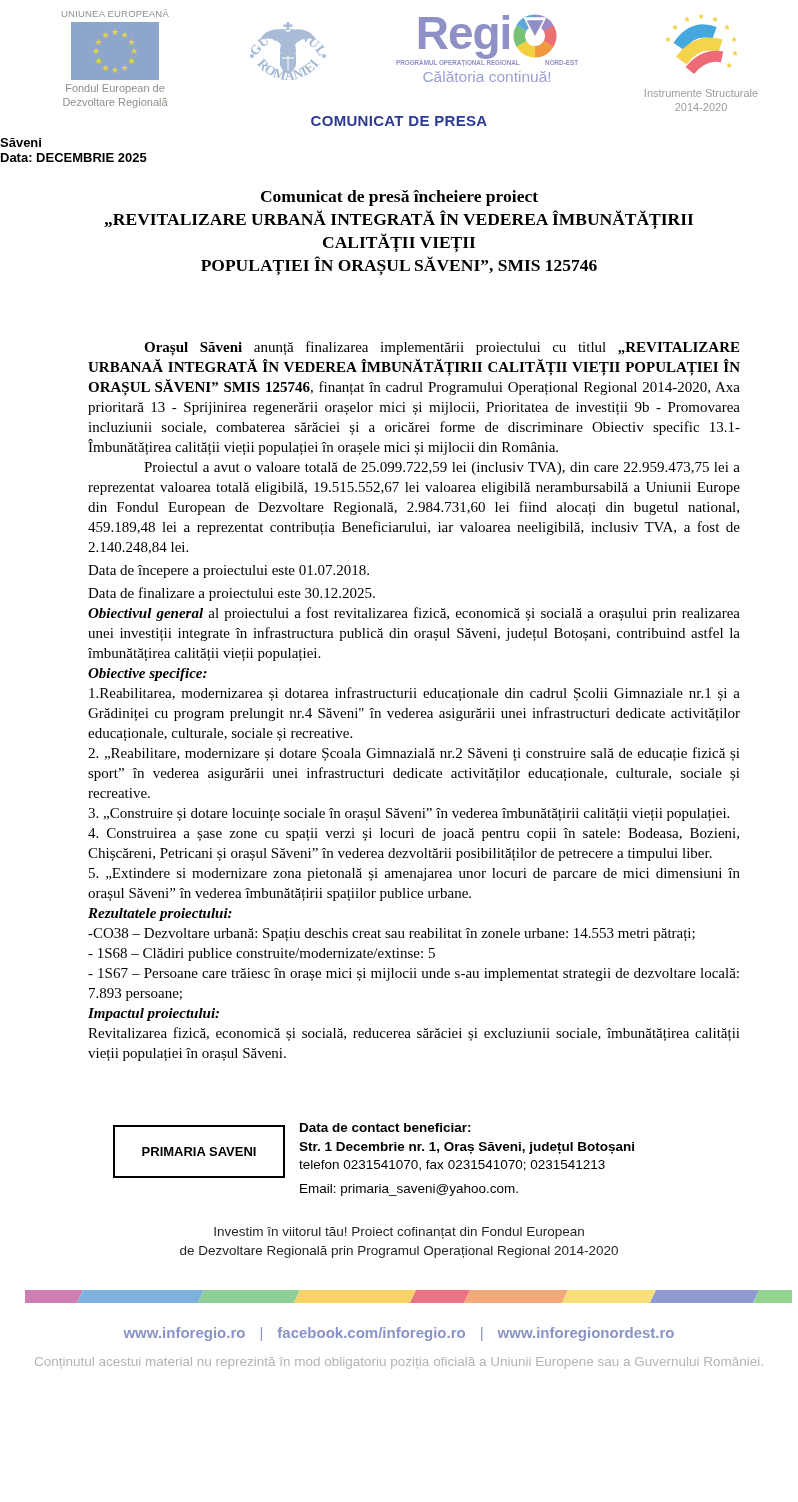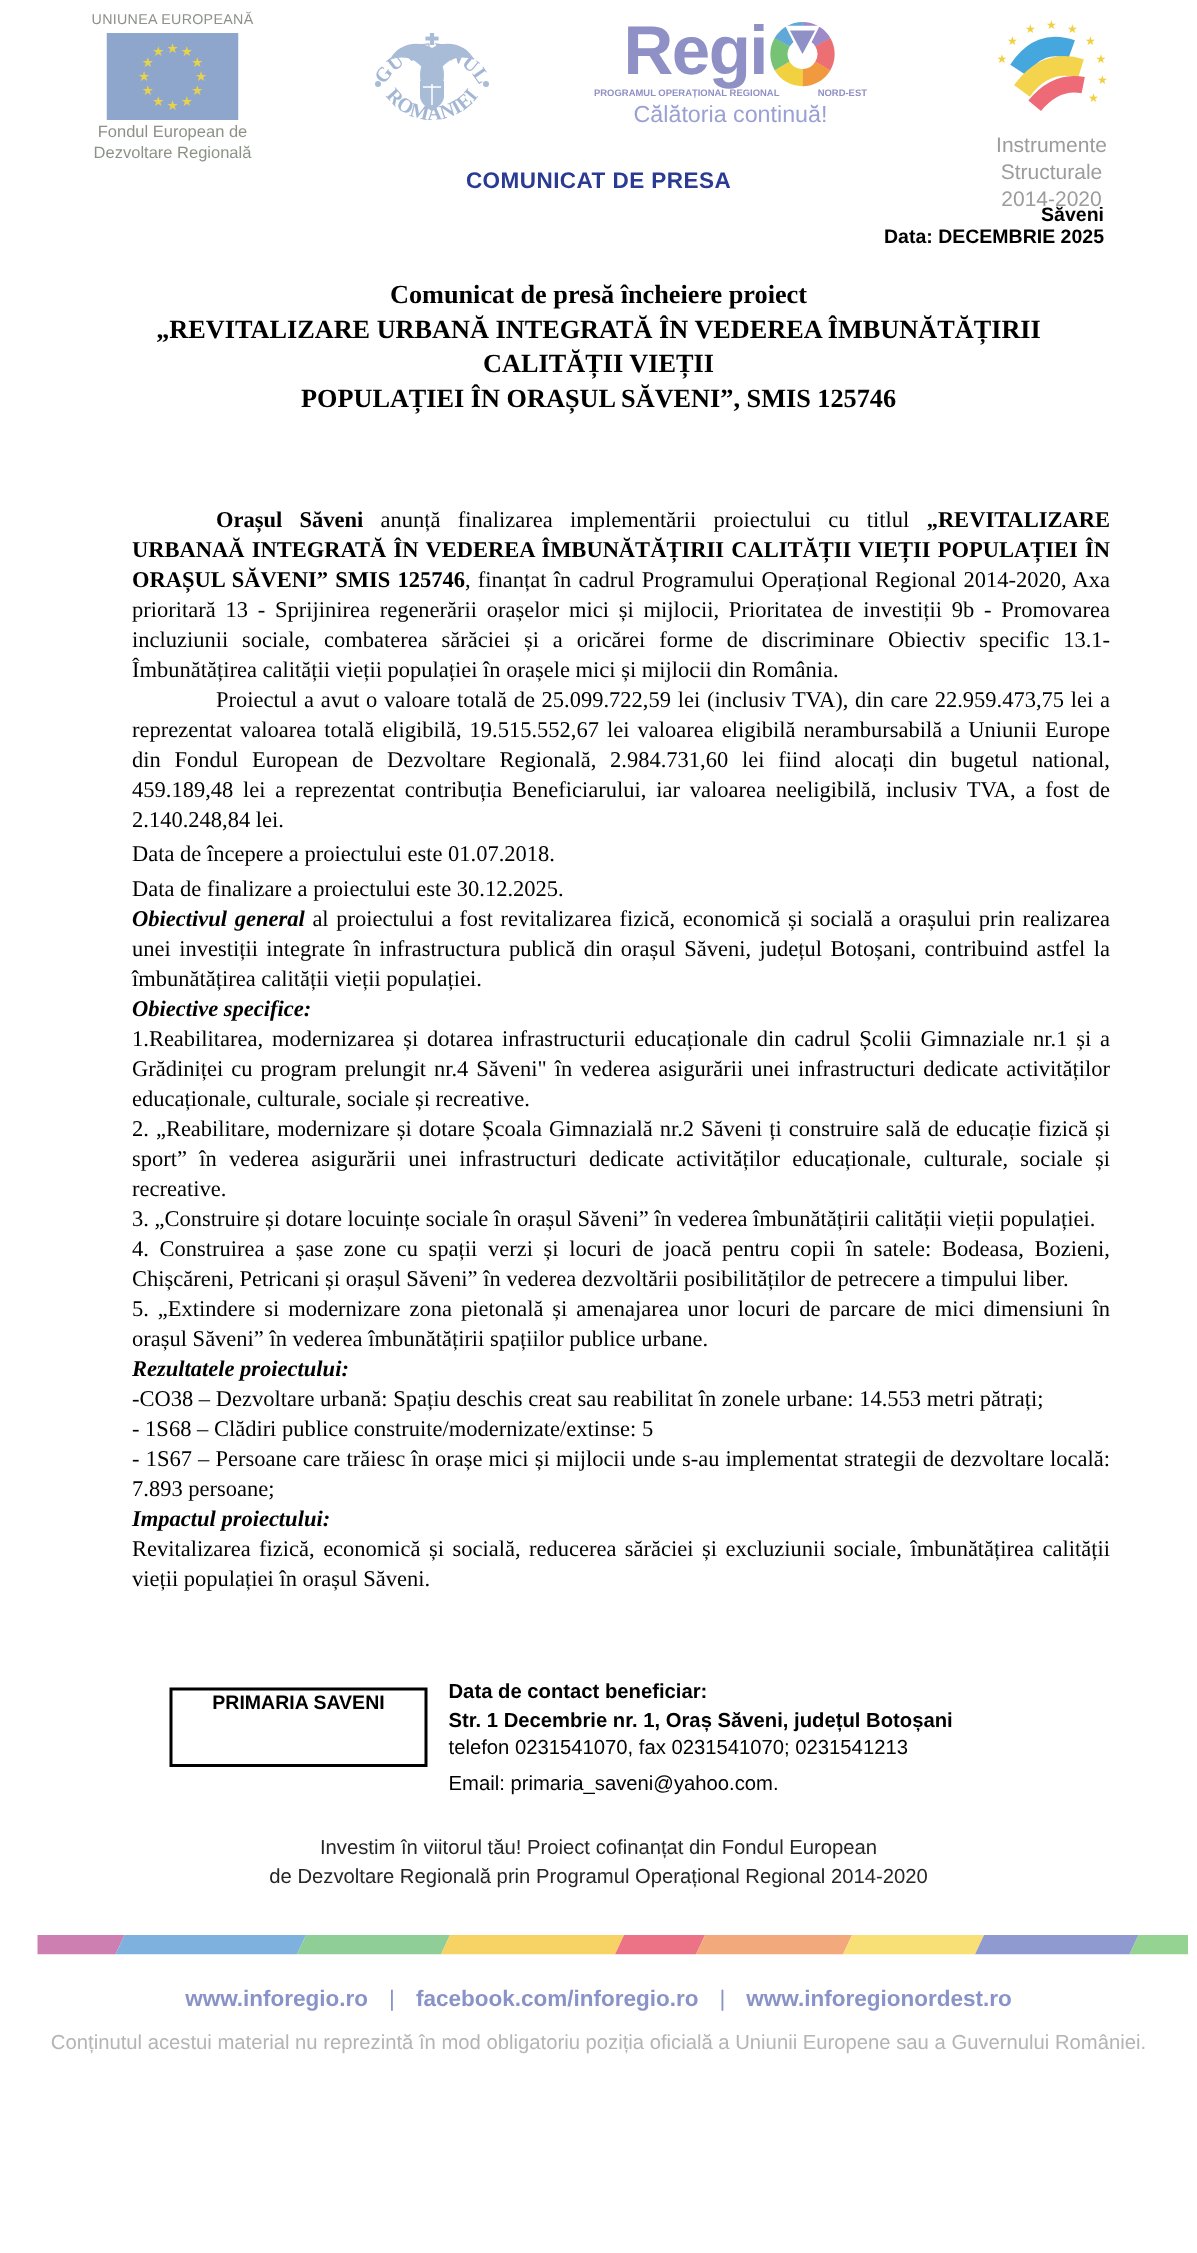--- a/index.html
+++ b/index.html
@@ -20,35 +20,35 @@
   .eu-top { font-size:9.5px; color:#8c9287; letter-spacing:.2px; }
   .eu-flag { margin:3px auto 2px auto; display:block; }
   .eu-bottom { font-size:11px; color:#8c9287; line-height:1.25; }
   .logo-gov { width:108px; text-align:center; margin-top:-2px; }
   .logo-regio { width:182px; text-align:center; margin-top:4px; }
   .regio-main { display:flex; align-items:flex-start; justify-content:center;text-align:center; }
   .regio-word { font-size:46px; font-weight:bold; color:#8f90c5; line-height:0.95; letter-spacing:-1px; }
   .regio-sub { display:flex; justify-content:space-between; font-size:6.3px; font-weight:bold; color:#8f90c5; margin-top:1px; }
   .regio-tagline { font-size:15.5px; color:#9aa0d3; margin-top:2px; }
   .logo-is { width:138px; text-align:center; margin-top:2px; }
-  .is-text { font-size:14px; color:#9c9c9c; line-height:1.3; }
+  .is-text { font-size:11px; color:#9c9c9c; line-height:1.3; }
   
   .press-label { text-align:center; margin-top:12px; font-family:"Liberation Sans", sans-serif; font-weight:bold; font-size:15px; color:#2b3a92; letter-spacing:.3px; }
-  .date-block { text-align:right; margin:6px 62px 0 0; font-family:"Liberation Sans", sans-serif; font-weight:bold; font-size:13px; line-height:15px; }
+  .date-block { text-align:left; margin:6px 62px 0 0; font-family:"Liberation Sans", sans-serif; font-weight:bold; font-size:13px; line-height:15px; }
   .doc-title { text-align:center; margin-top:20px; font-weight:bold; font-size:17.5px; line-height:23px; }
   
   .body-text { margin:60px 58px 0 88px; text-align:justify; font-size:15px; line-height:20px; }
   .body-text p { margin:0; }
   .body-text p.indent { text-indent:56px; }
   .body-text p.gap { margin-top:3px; }
   .seg-b { font-weight:bold; }
   .seg-i { font-style:italic; }
   
   .contact-row { display:flex; align-items:flex-start; margin:56px 0 0 113px; font-family:"Liberation Sans", sans-serif; }
-  .primaria-box { width:172px; height:53px; border:2px solid #000; display:flex; justify-content:center; font-weight:bold; font-size:13px; margin-top:6px; }
+  .primaria-box { width:172px; height:53px; border:2px solid #000; display:flex; align-items:center; justify-content:center; font-weight:bold; font-size:13px; margin-top:6px; }
   .contact-lines { margin-left:14px; font-size:13.5px; line-height:18.5px; }
   .contact-lines .cl-b { font-weight:bold; }
   .contact-lines p:last-child { margin-top:5px; }
   
   .investim { text-align:center; margin-top:24px; font-family:"Liberation Sans", sans-serif; font-size:13.5px; line-height:19px; color:#262626; }
   .stripe { margin:30px 0 0 25px; width:767px; height:13px; overflow:hidden; }
   .stripe-inner { display:flex; width:calc(100% + 24px); margin-left:-12px; height:100%; }
   .stripe-inner span { display:block; height:100%; transform:skewX(-25deg); }
   .links-line { text-align:center; margin-top:21px; font-family:"Liberation Sans", sans-serif; font-weight:bold; font-size:15px; color:#8a93c8; }
   .links-line .fsep { margin:0 14px; font-weight:normal; }

